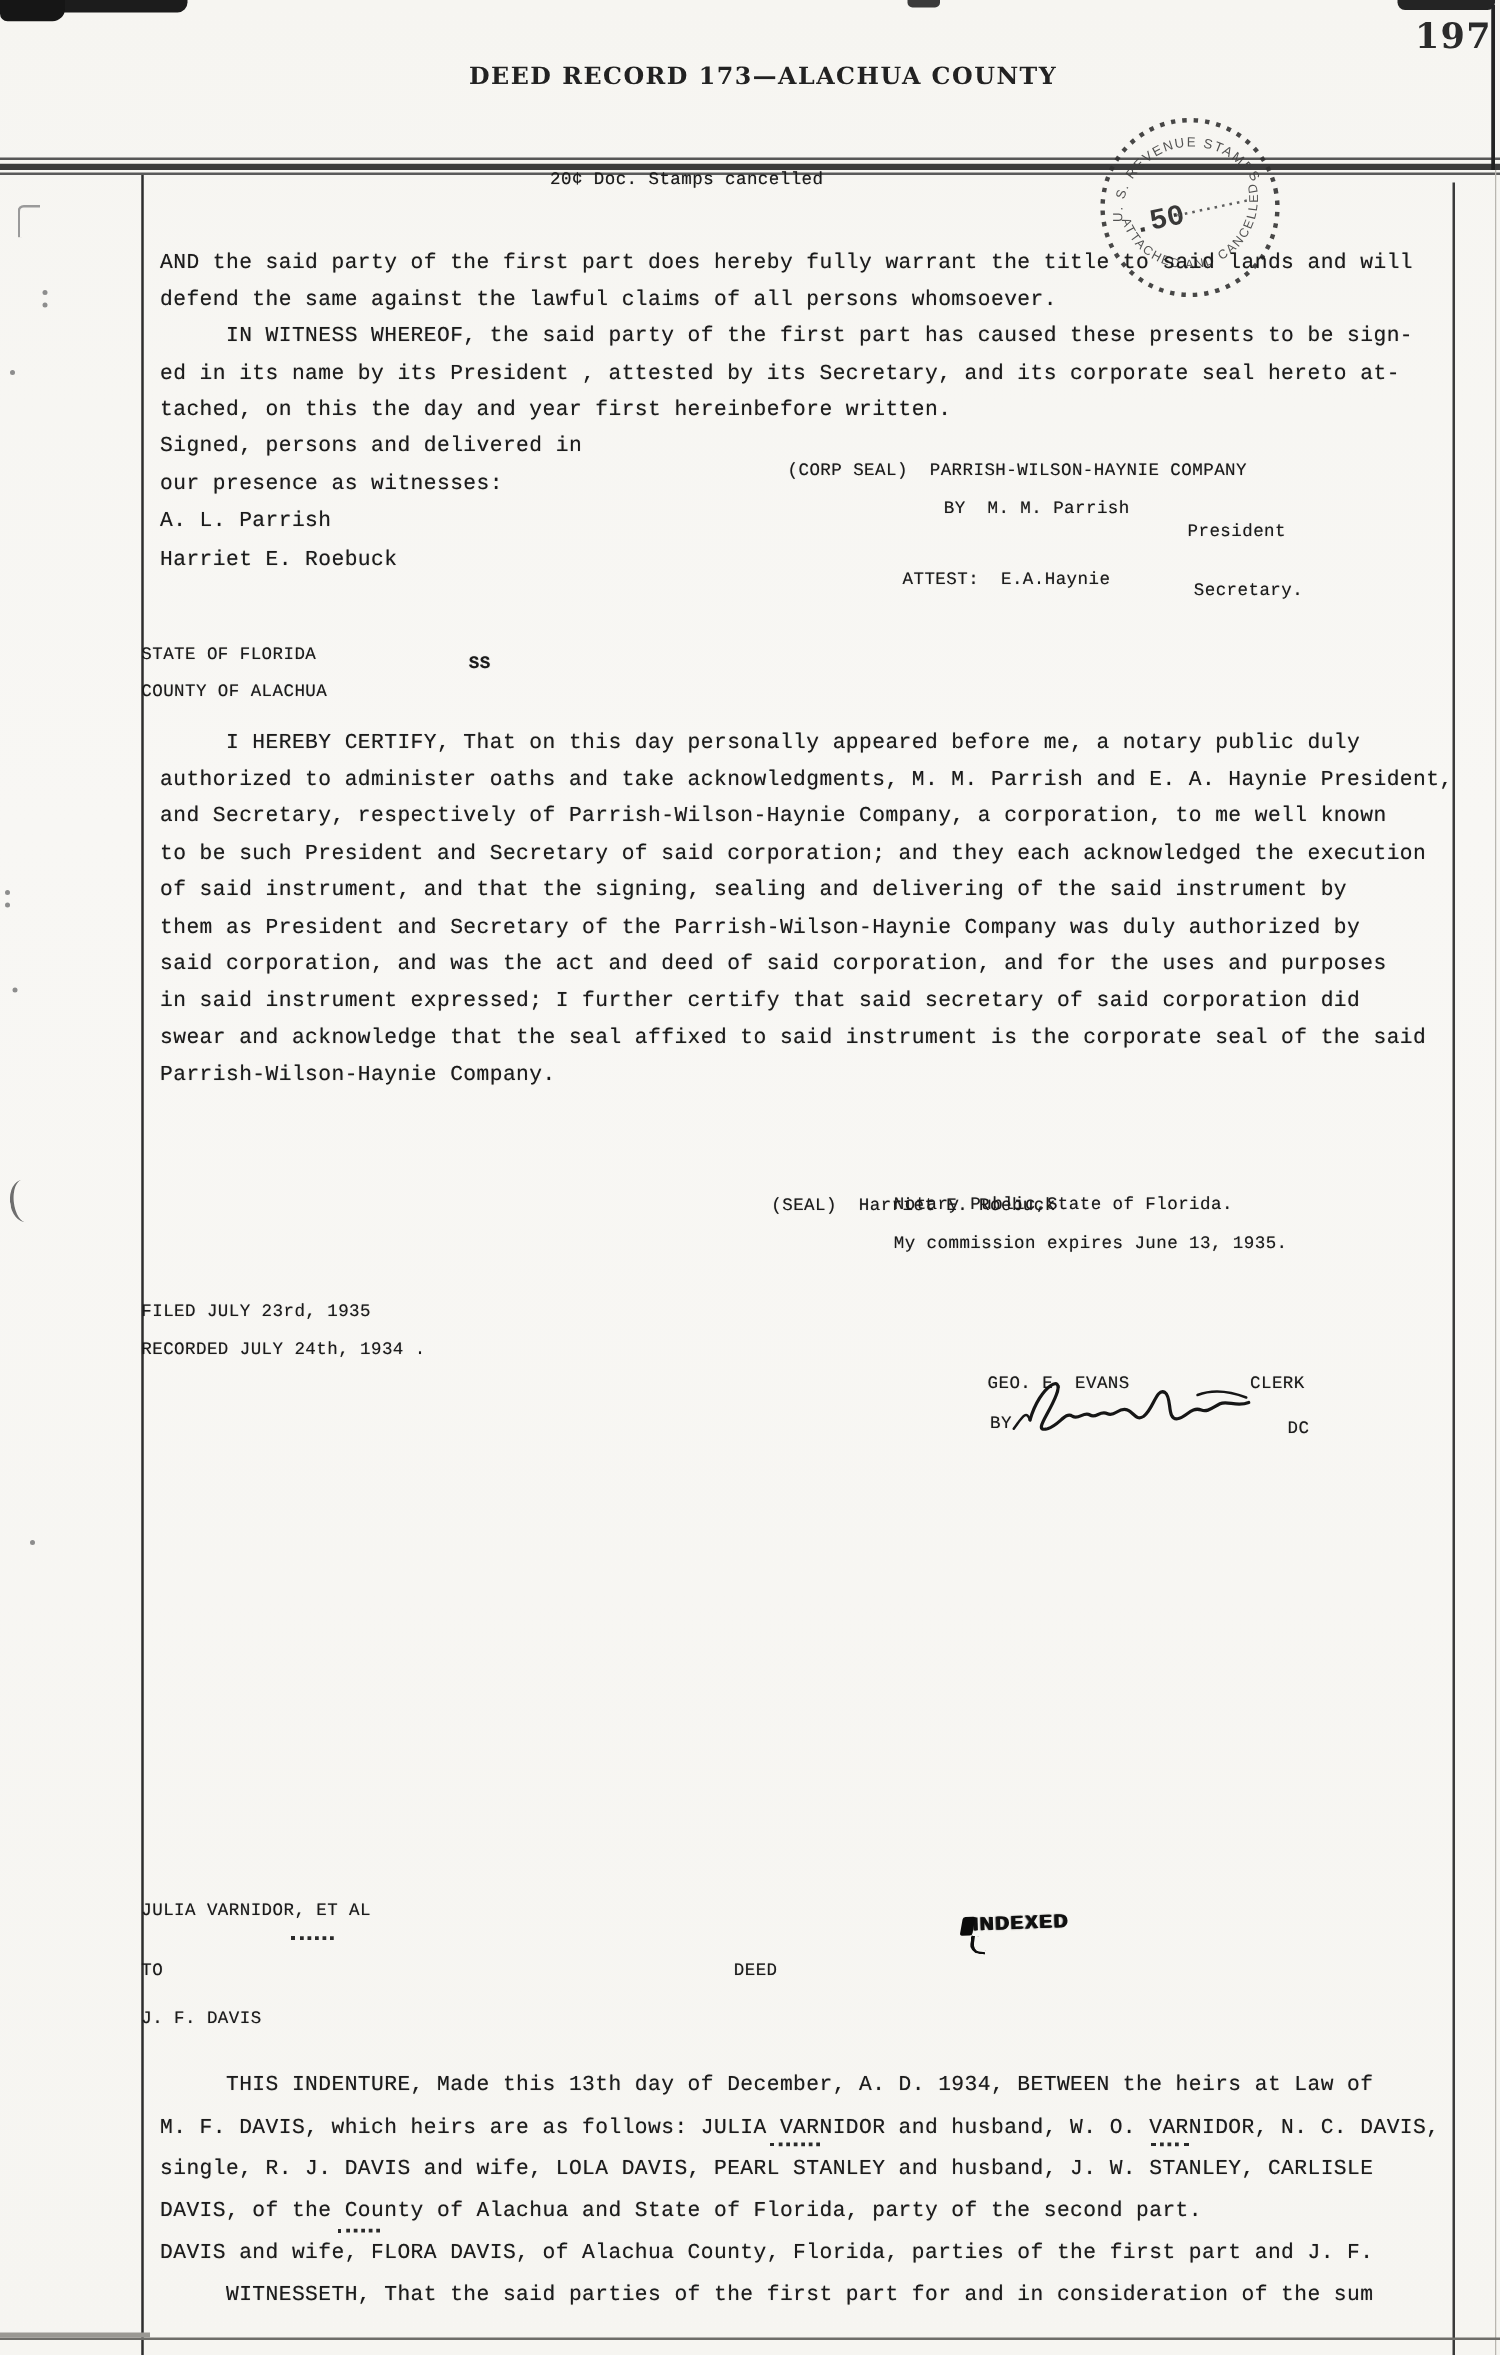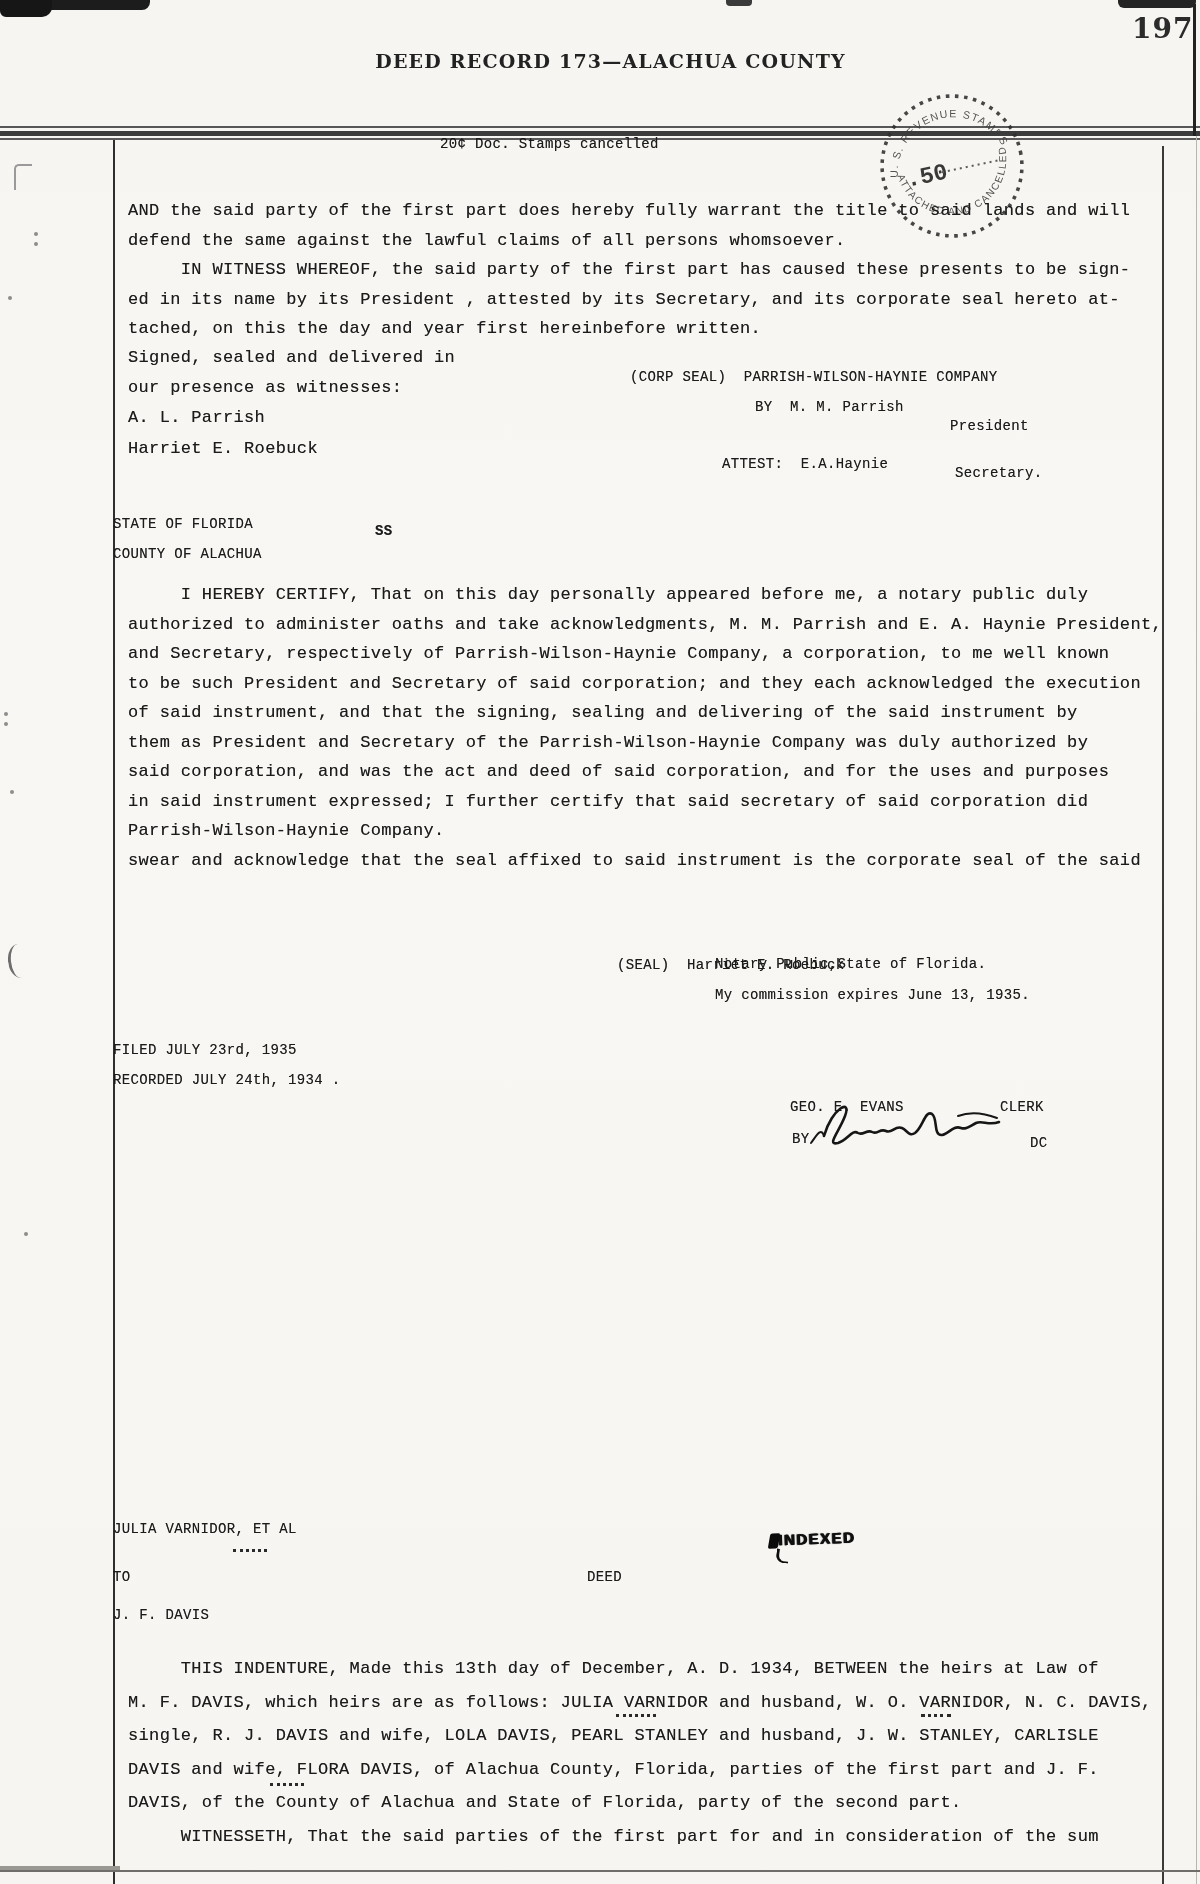--- a/index.html
+++ b/index.html
@@ -118,21 +118,21 @@
 
   <div class="para" style="top:196px;">
       <div class="line">AND the said party of the first part does hereby fully warrant the title to said lands and will</div>
       <div class="line">defend the same against the lawful claims of all persons whomsoever.</div>
       <div class="line">     IN WITNESS WHEREOF, the said party of the first part has caused these presents to be sign-</div>
       <div class="line">ed in its name by its President , attested by its Secretary, and its corporate seal hereto at-</div>
       <div class="line">tached, on this the day and year first hereinbefore written.</div>
     </div>
 
   <div class="para wit" style="top:343px;">
-      <div class="line">Signed, sealed and delivered in</div>
+      <div class="line">Signed, persons and delivered in</div>
       <div class="line">our presence as witnesses:</div>
       <div class="line">A. L. Parrish</div>
       <div class="line">Harriet E. Roebuck</div>
     </div>
 
   <div class="t" style="left:630px;top:370px;">(CORP SEAL)  PARRISH-WILSON-HAYNIE COMPANY</div>
   <div class="t" style="left:755px;top:400px;">BY  M. M. Parrish</div>
   <div class="t" style="left:950px;top:419px;">President</div>
   <div class="t" style="left:722px;top:440px;margin-top:17px;">ATTEST:  E.A.Haynie</div>
   <div class="t" style="left:955px;top:466px;">Secretary.</div>
@@ -143,22 +143,22 @@
 
   <div class="para" style="top:580px;">
       <div class="line">     I HEREBY CERTIFY, That on this day personally appeared before me, a notary public duly</div>
       <div class="line">authorized to administer oaths and take acknowledgments, M. M. Parrish and E. A. Haynie President,</div>
       <div class="line">and Secretary, respectively of Parrish-Wilson-Haynie Company, a corporation, to me well known</div>
       <div class="line">to be such President and Secretary of said corporation; and they each acknowledged the execution</div>
       <div class="line">of said instrument, and that the signing, sealing and delivering of the said instrument by</div>
       <div class="line">them as President and Secretary of the Parrish-Wilson-Haynie Company was duly authorized by</div>
       <div class="line">said corporation, and was the act and deed of said corporation, and for the uses and purposes</div>
       <div class="line">in said instrument expressed; I further certify that said secretary of said corporation did</div>
+      <div class="line">swear and acknowledge that the seal affixed to said instrument is the corporate seal of the said</div>
       <div class="line">Parrish-Wilson-Haynie Company.</div>
-      <div class="line">swear and acknowledge that the seal affixed to said instrument is the corporate seal of the said</div>
     </div>
 
   <div class="t" style="left:617px;top:958px;">(SEAL)  Harriet E. Roebuck</div>
   <div class="t" style="left:715px;top:957px;">Notary Public,State of Florida.</div>
   <div class="t" style="left:715px;top:988px;">My commission expires June 13, 1935.</div>
 
   <div class="t" style="left:113px;top:1043px;">FILED JULY 23rd, 1935</div>
   <div class="t" style="left:113px;top:1073px;">RECORDED JULY 24th, 1934 .</div>
 
   <div class="t" style="left:790px;top:1100px;">GEO. E. EVANS</div>
@@ -176,21 +176,21 @@
   <div class="indexed">INDEXED</div>
   <div class="indexed-hook"></div>
   <div class="t" style="left:113px;top:1570px;">TO</div>
   <div class="t" style="left:587px;top:1570px;">DEED</div>
   <div class="t" style="left:113px;top:1608px;">J. F. DAVIS</div>
 
   <div class="para ind" style="top:1652px;">
       <div class="line">     THIS INDENTURE, Made this 13th day of December, A. D. 1934, BETWEEN the heirs at Law of</div>
       <div class="line">M. F. DAVIS, which heirs are as follows: JULIA VARNIDOR and husband, W. O. VARNIDOR, N. C. DAVIS,</div>
       <div class="line">single, R. J. DAVIS and wife, LOLA DAVIS, PEARL STANLEY and husband, J. W. STANLEY, CARLISLE</div>
+      <div class="line">DAVIS, of the County of Alachua and State of Florida, party of the second part.</div>
       <div class="line">DAVIS and wife, FLORA DAVIS, of Alachua County, Florida, parties of the first part and J. F.</div>
-      <div class="line">DAVIS, of the County of Alachua and State of Florida, party of the second part.</div>
       <div class="line">     WITNESSETH, That the said parties of the first part for and in consideration of the sum</div>
     </div>
   <div class="dots" style="left:616px;top:1714px;width:40px;"></div>
   <div class="dots" style="left:921px;top:1714px;width:30px;"></div>
   <div class="dots" style="left:270px;top:1783px;width:34px;"></div>
 
 </div>
 
 </body></html>

